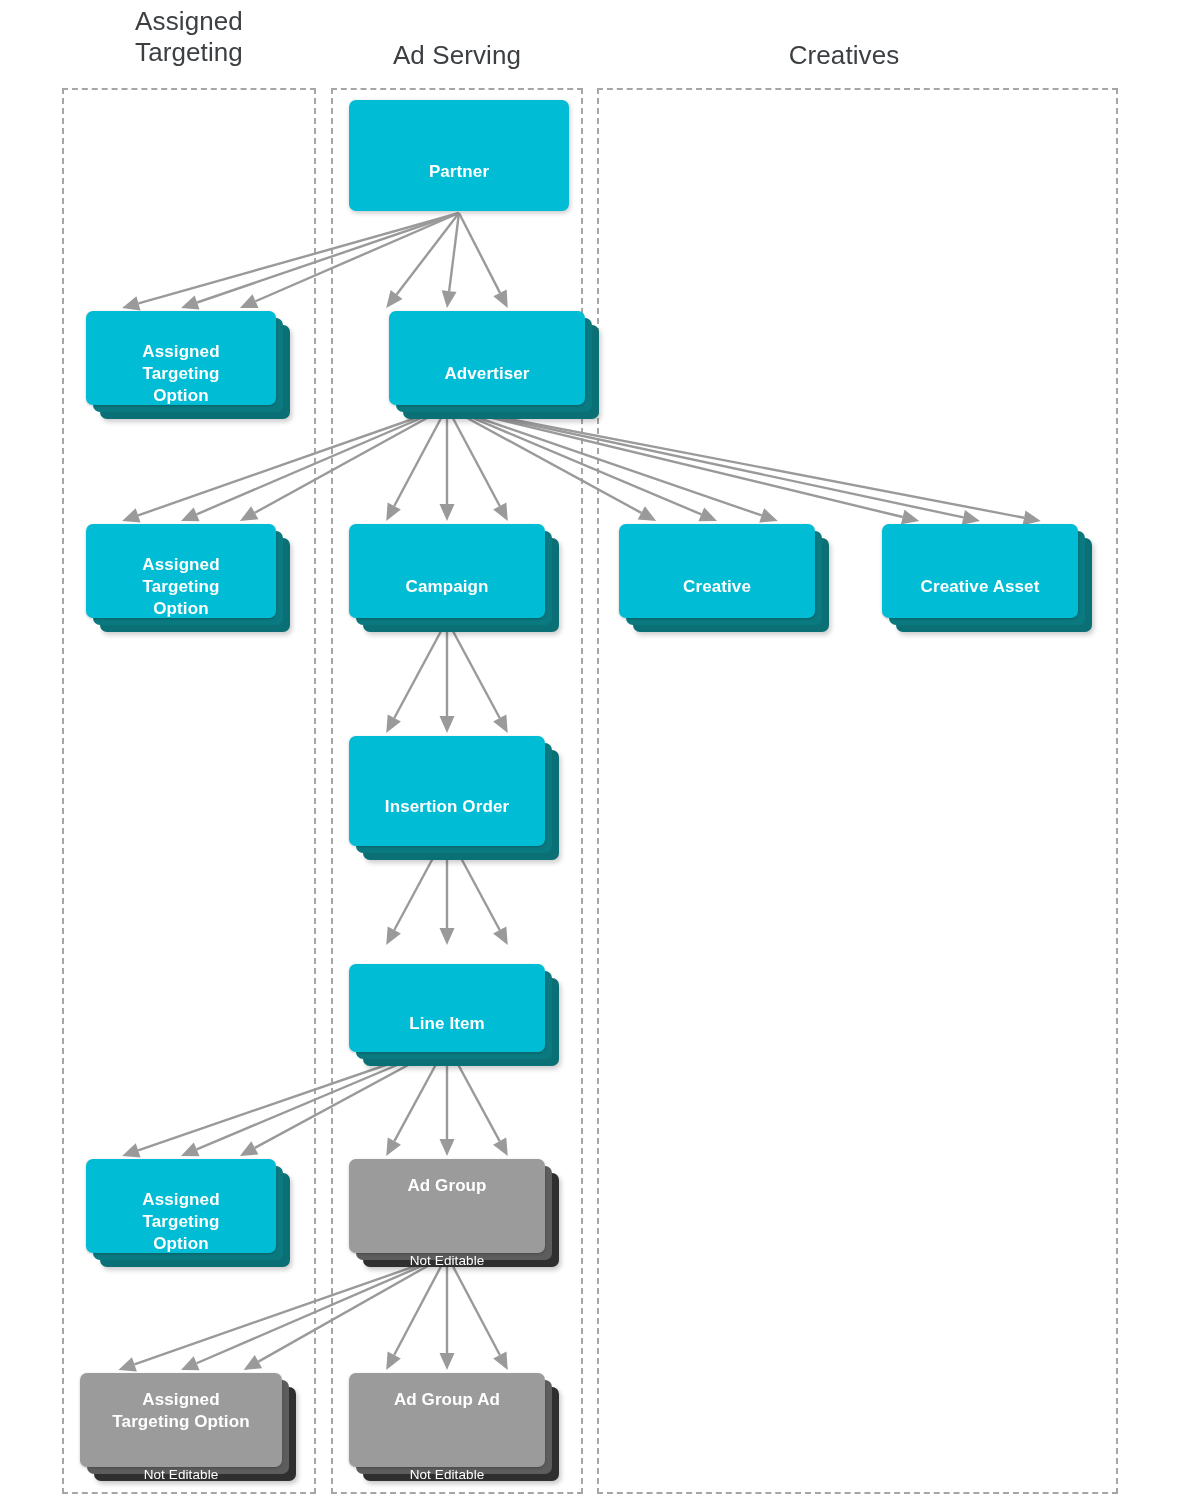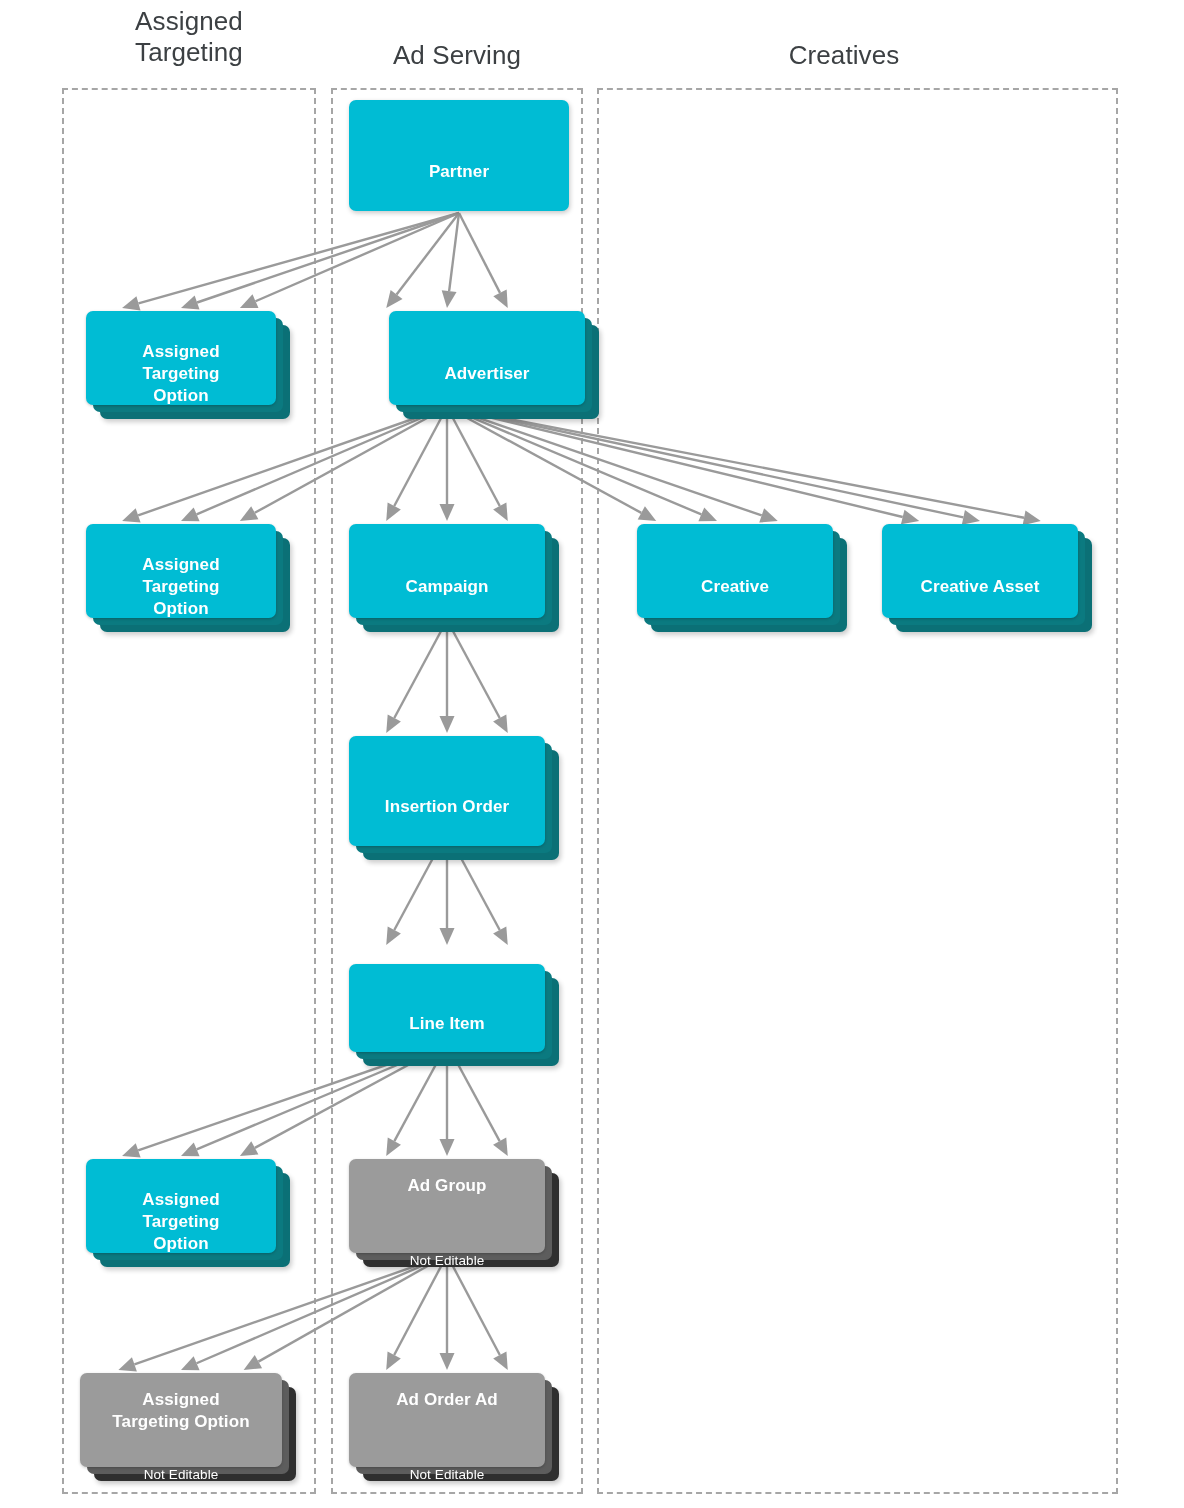--- a/index.html
+++ b/index.html
@@ -247,21 +247,21 @@
       <div class="node cyan" style="left: 349px; top: 524px; width: 196px; height: 94px; z-index: 10;">
         <div class="card-stack">
           <div class="layer l3"></div>
           <div class="layer l2"></div>
           <div class="layer l1"></div>
         </div>
         <div class="node-body">
           <div class="node-title">Campaign</div>
         </div>
       </div>
-      <div class="node cyan" style="left: 619px; top: 524px; width: 196px; height: 94px; z-index: 10; margin-left: 18px;">
+      <div class="node cyan" style="left: 619px; top: 524px; width: 196px; height: 94px; z-index: 10;">
         <div class="card-stack">
           <div class="layer l3"></div>
           <div class="layer l2"></div>
           <div class="layer l1"></div>
         </div>
         <div class="node-body">
           <div class="node-title">Creative</div>
         </div>
       </div>
       <div class="node cyan" style="left: 882px; top: 524px; width: 196px; height: 94px; z-index: 10;">
@@ -329,19 +329,19 @@
           <div class="node-sub">Not Editable</div>
         </div>
       </div>
       <div class="node grey has-sub" style="left: 349px; top: 1373px; width: 196px; height: 94px; z-index: 10;">
         <div class="card-stack">
           <div class="layer l3"></div>
           <div class="layer l2"></div>
           <div class="layer l1"></div>
         </div>
         <div class="node-body">
-          <div class="node-title">Ad Order Ad</div>
+          <div class="node-title">Ad Group Ad</div>
           <div class="node-sub">Not Editable</div>
         </div>
       </div>
     </div>
 
 </div>
 
 </body></html>

